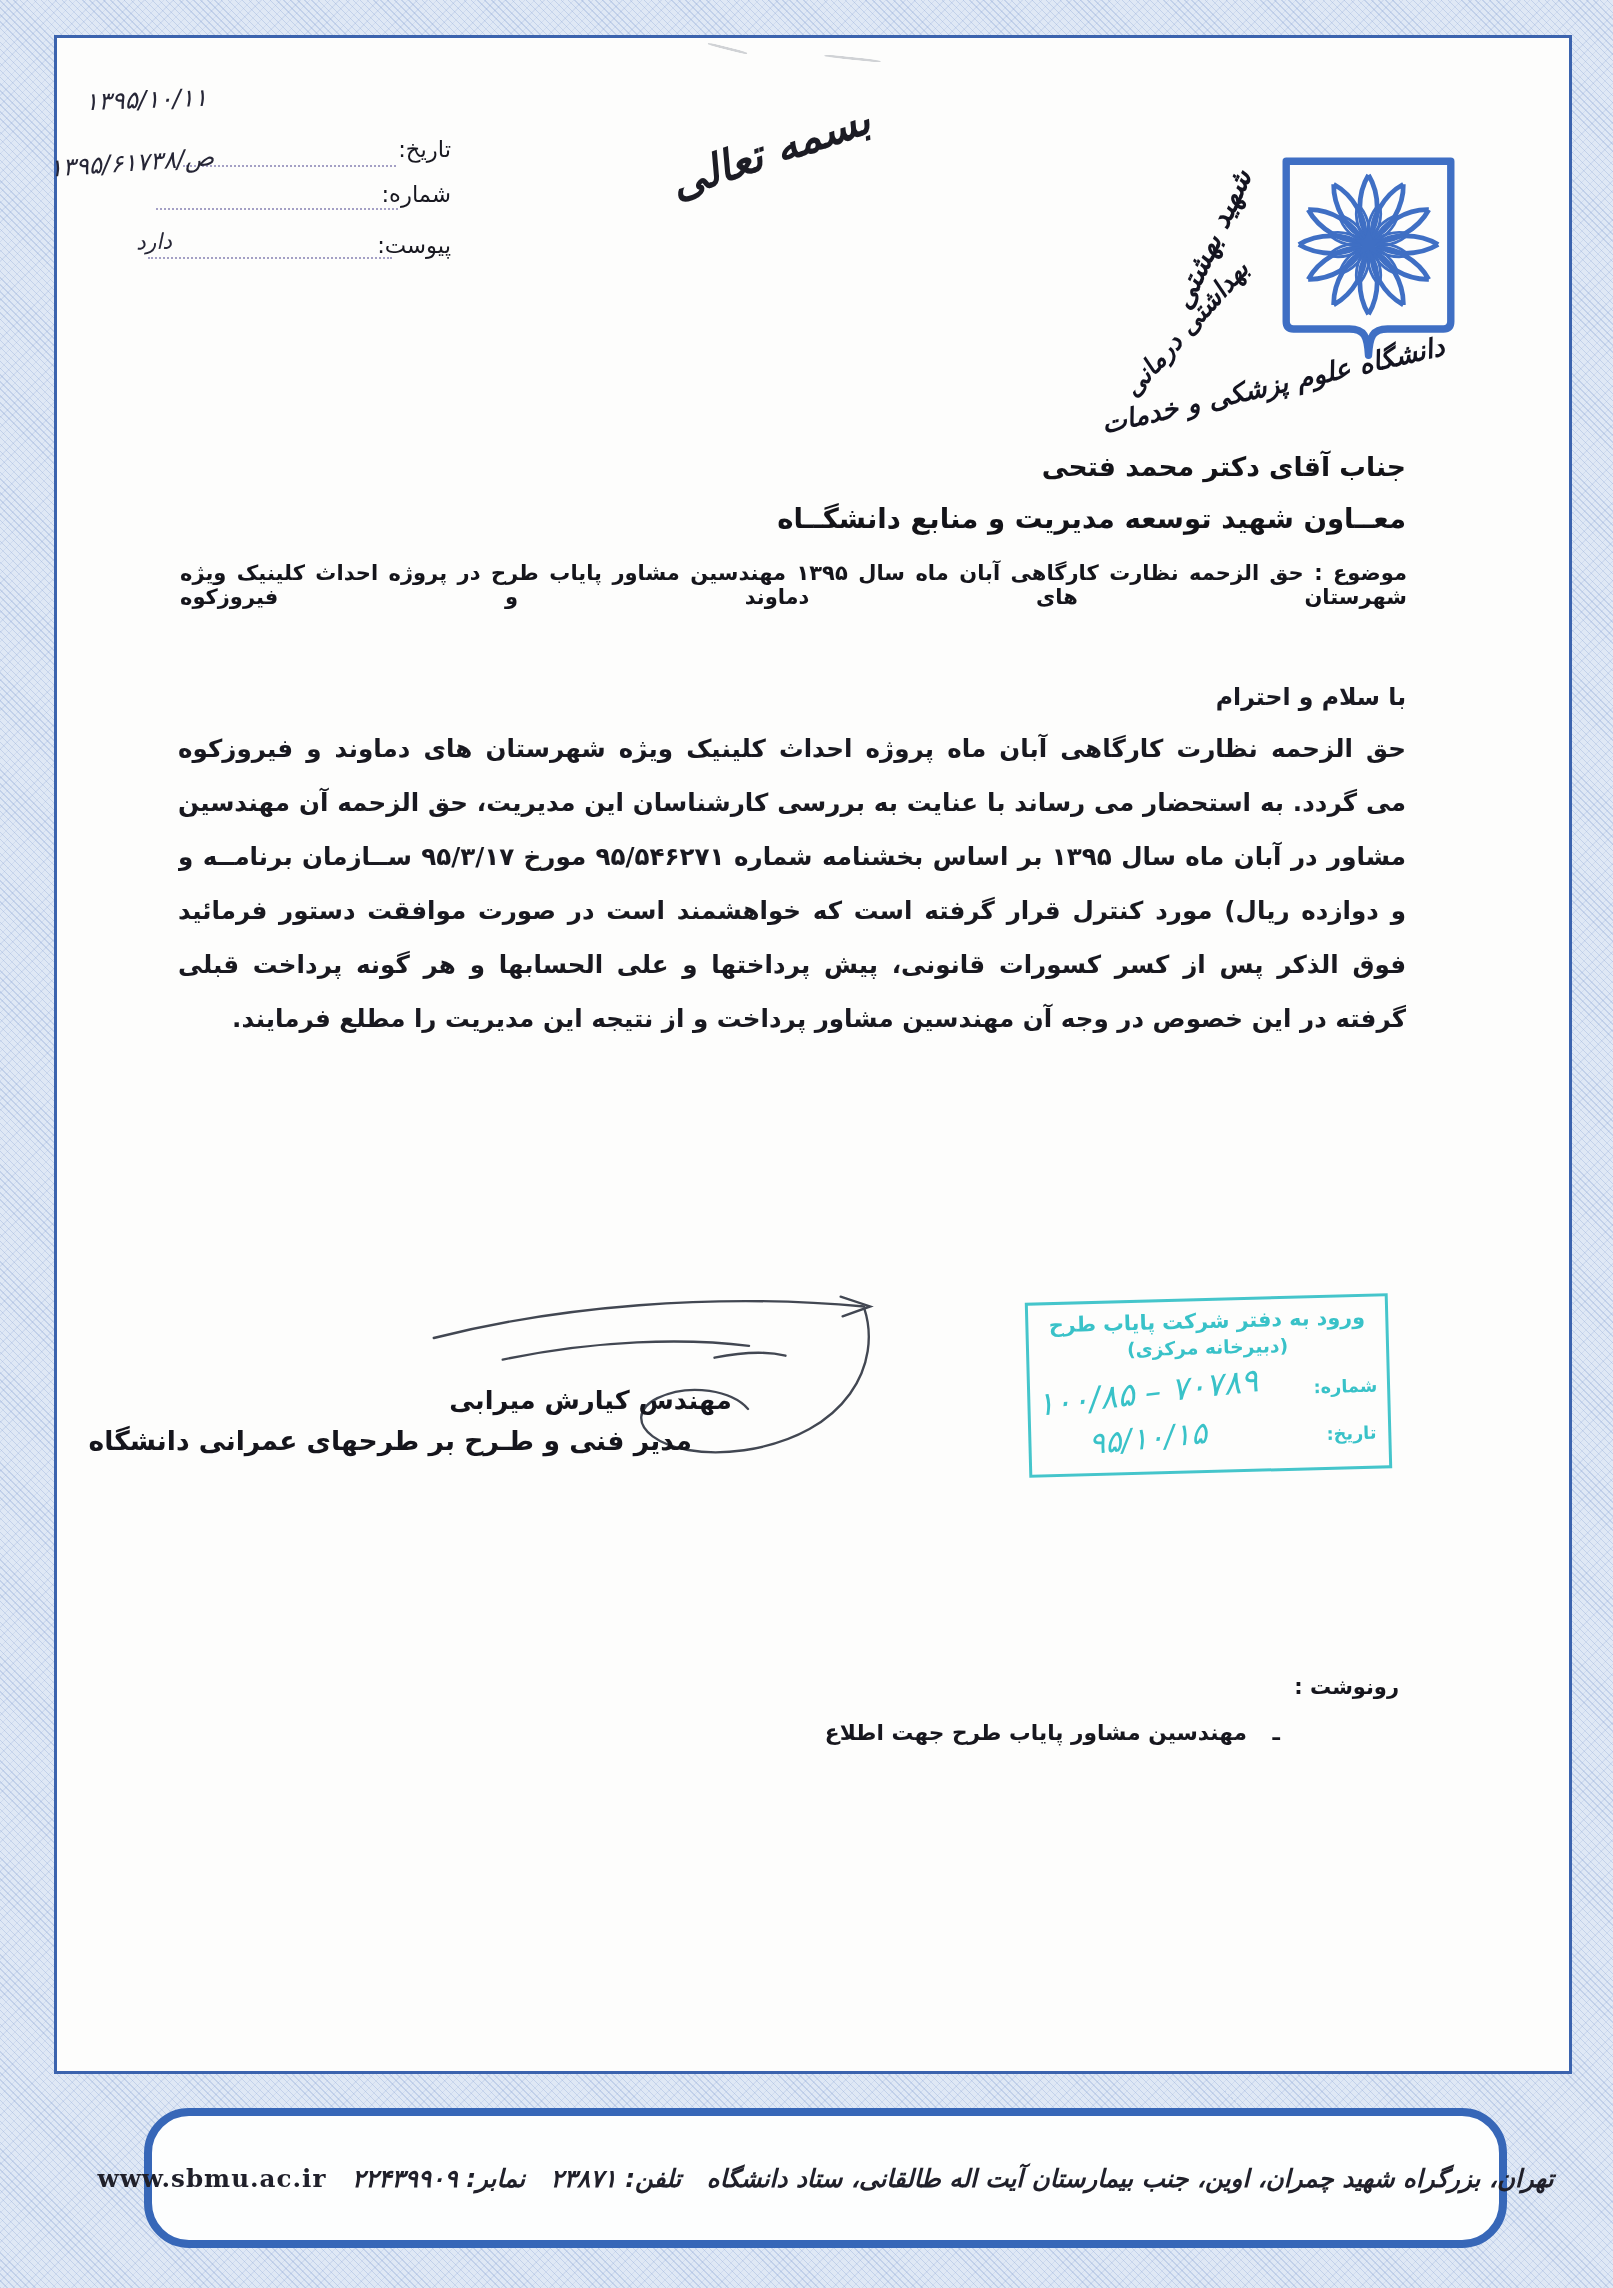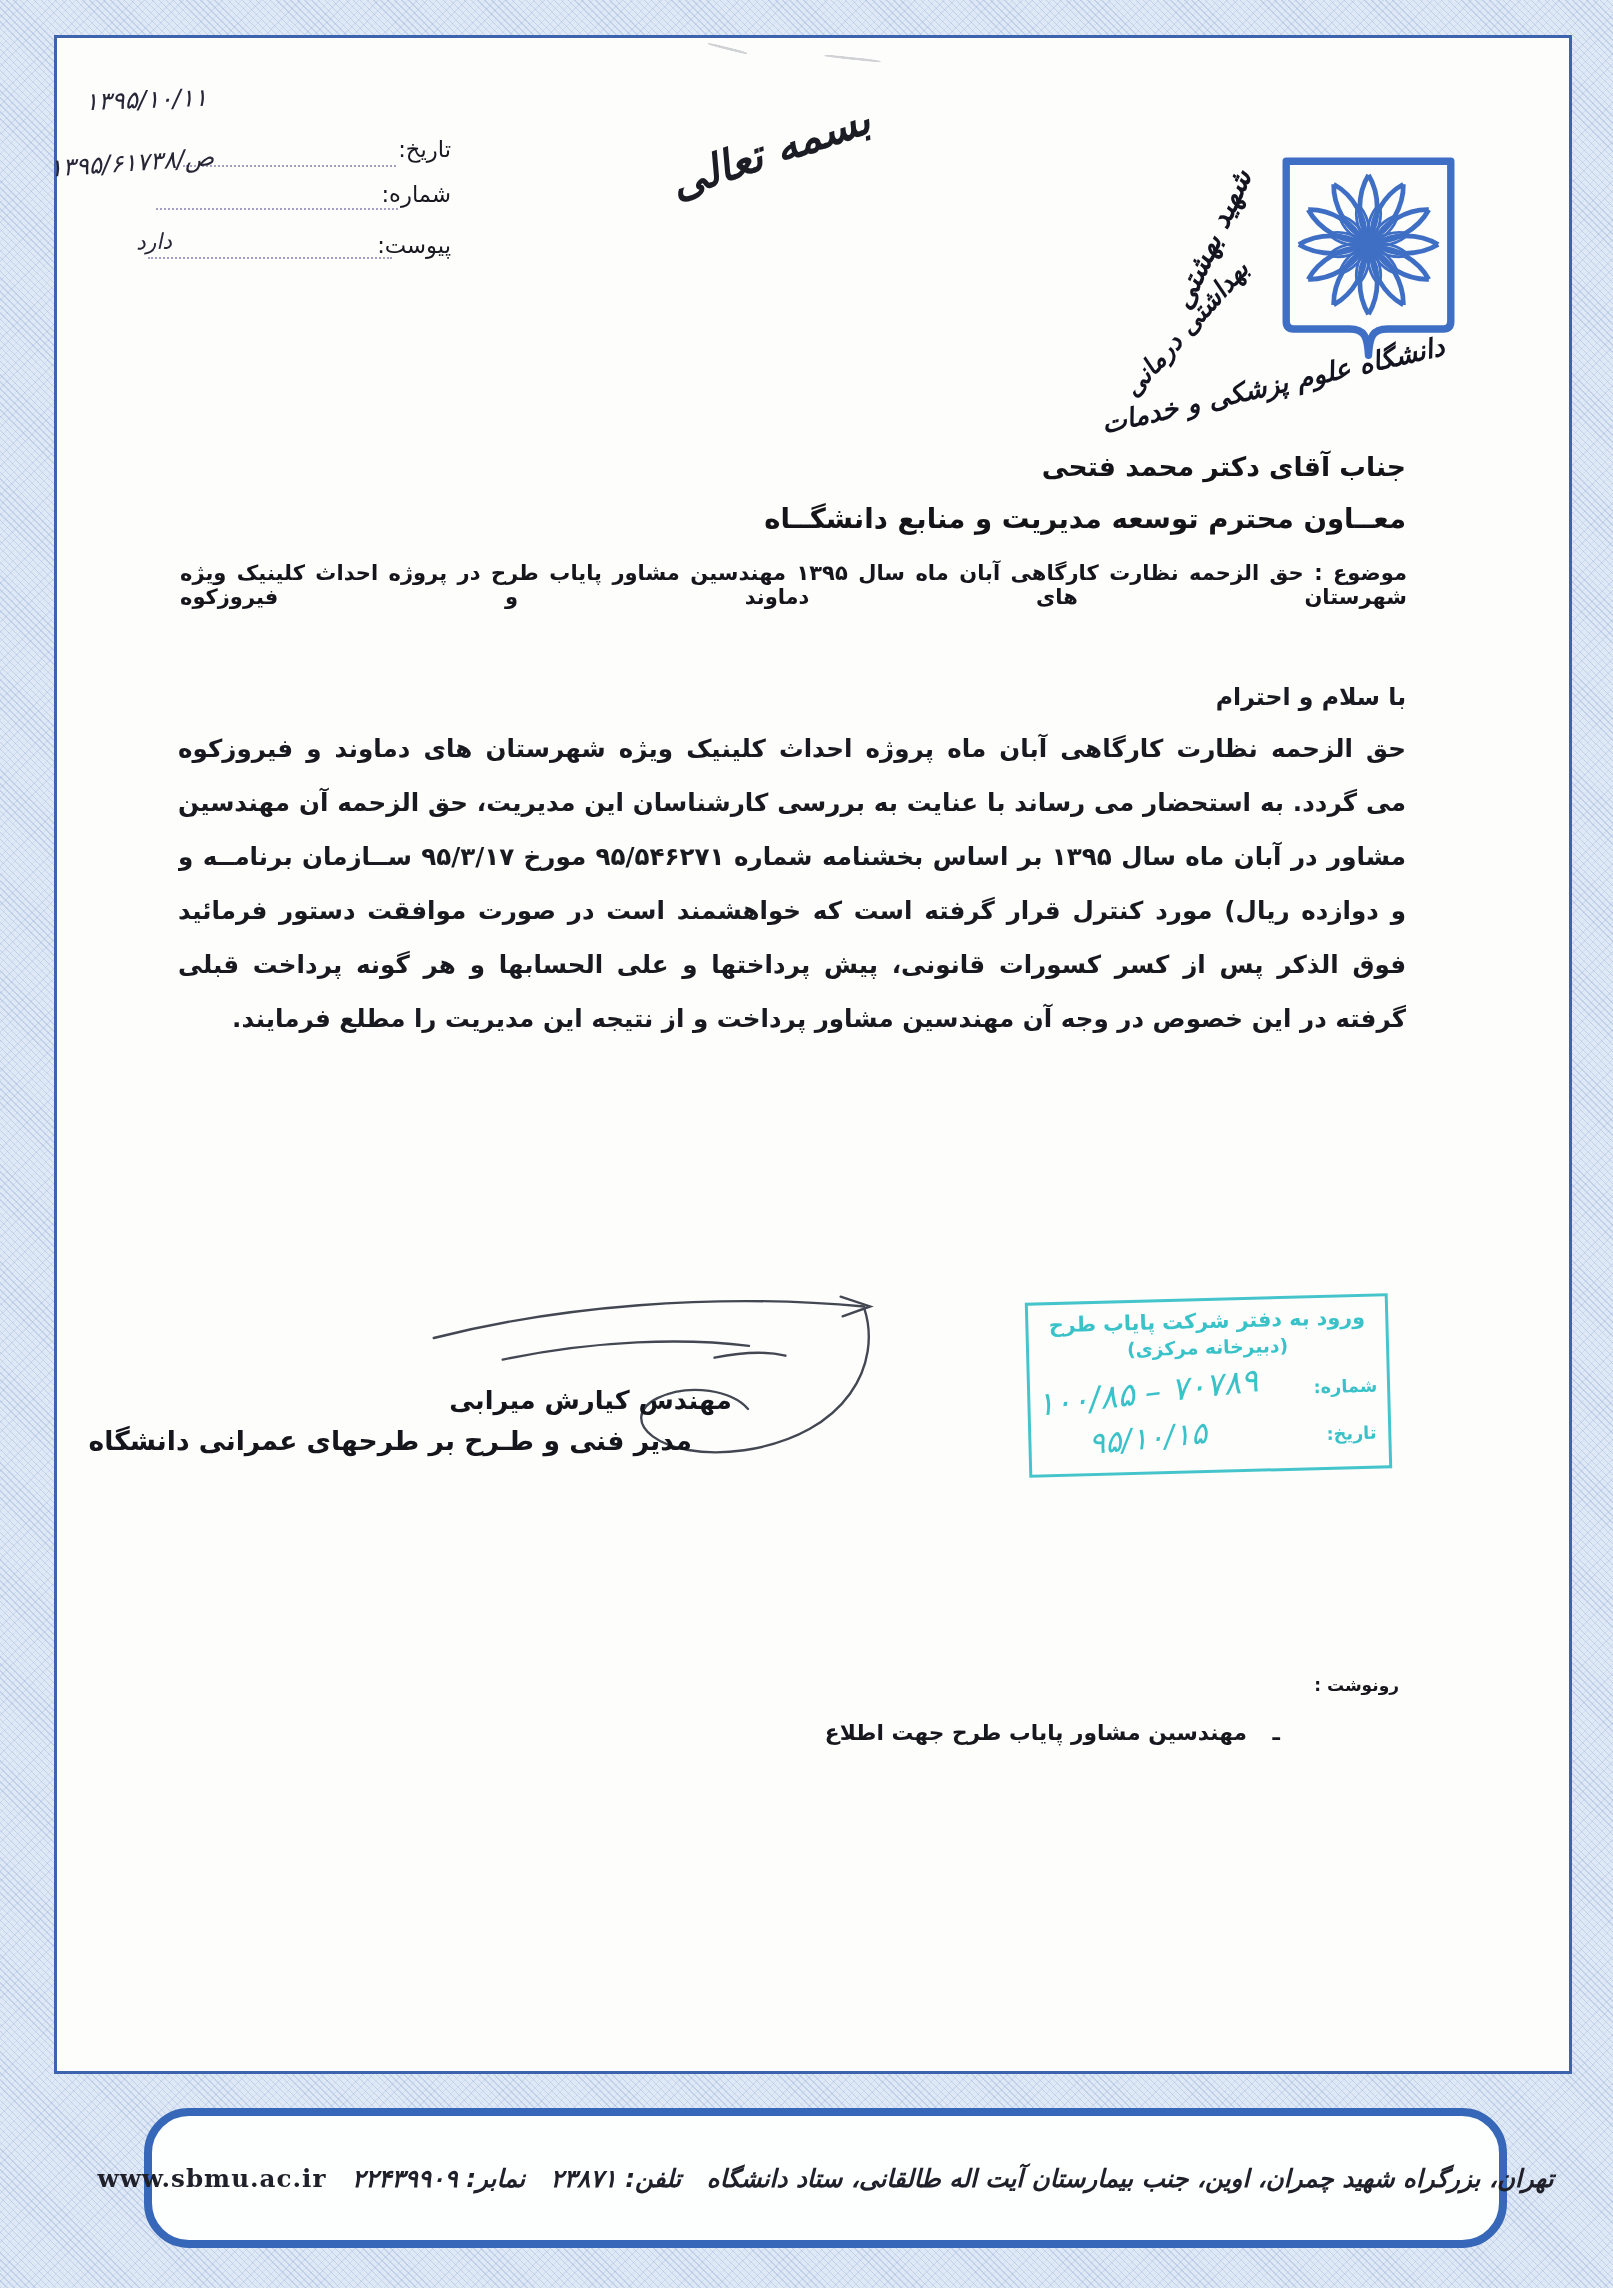--- a/index.html
+++ b/index.html
@@ -40,21 +40,21 @@
   .sigtitle{font-weight:800;font-size:26.6px;color:#15151c;text-align:center;white-space:nowrap;}
   .stamp{
     position:absolute;left:1027px;top:1298px;width:363px;height:175px;
     border:3px solid #3cc3c9;transform:rotate(-1.5deg);color:#2fbfc6;
     box-sizing:border-box;opacity:.95;
   }
   .stamp .s1{font-size:20.7px;font-weight:700;text-align:center;margin-top:7.9px;letter-spacing:1px;}
   .stamp .s2{font-size:18.7px;font-weight:700;text-align:center;margin-top:3.9px;}
   .stamp .slbl{position:absolute;font-size:17.7px;font-weight:700;}
   .stamp .shw{position:absolute;font-style:italic;white-space:nowrap;color:#2fbfc6;}
-  .cc-label{font-weight:800;font-size:17px;color:#16161d;white-space:nowrap;}
+  .cc-label{font-weight:800;font-size:21px;color:#16161d;white-space:nowrap;}
   .cc-row{display:flex;flex-direction:row;gap:25.6px;font-size:21.7px;font-weight:700;color:#17171e;}
   .footer-box{
     position:absolute;left:144px;top:2108px;width:1363px;height:140px;
     background:#fdfefe;border:8.9px solid #3767b8;border-radius:45px;box-sizing:border-box;
     display:flex;align-items:center;justify-content:center;gap:25.6px;
     font-size:24.6px;font-weight:700;font-style:italic;color:#20202a;white-space:nowrap;
   }
   .footer-box .url{font-style:normal;font-family:"DejaVu Serif", serif;font-weight:700;letter-spacing:1px;}
   .num{direction:ltr;unicode-bidi:isolate;}
 </style>
@@ -118,21 +118,21 @@
       </g>
       <path d="M0,-14 L4,-5 13,-5 6,1 9,10 0,5 -9,10 -6,1 -13,-5 -4,-5 Z" fill="#3f6fc4"></path>
     </g>
   </svg>
 
   <div class="abs logo-cal" style="left:1103px;top:222px;width:217px;font-size:28.6px;transform:rotate(-65deg);">شهید بهشتی</div>
   <div class="abs logo-cal" style="left:1072px;top:313px;width:227px;font-size:25.6px;transform:rotate(-48deg);">بهداشتی درمانی</div>
   <div class="abs logo-cal" style="left:1109px;top:368px;width:339px;font-size:26.6px;transform:rotate(-13deg);">دانشگاه علوم پزشکی و خدمات</div>
 
   <div class="abs rec" style="right:208px;top:451px;font-size:26.6px;">جناب آقای دکتر محمد فتحی</div>
-  <div class="abs rec" style="right:208px;top:502px;font-size:27.6px;">معــاون محترم توسعه مدیریت و منابع دانشگــاه</div>
+  <div class="abs rec" style="right:208px;top:502px;font-size:27.6px;">معــاون شهید توسعه مدیریت و منابع دانشگــاه</div>
 
   <div class="abs subject" style="left:180px;top:561px;width:1227px;">موضوع : حق الزحمه نظارت کارگاهی آبان ماه سال ۱۳۹۵ مهندسین مشاور پایاب طرح در پروژه احداث کلینیک ویژه شهرستان های دماوند و فیروزکوه</div>
 
   <div class="abs salut" style="right:208px;top:683px;margin-left:12px;">با سلام و احترام</div>
 
   <div class="abs bodytext" style="left:178px;top:722px;width:1228px;">
     <div class="bline">حق الزحمه نظارت کارگاهی آبان ماه پروژه احداث کلینیک ویژه شهرستان های دماوند و فیروزکوه ایفاد</div>
     <div class="bline">می گردد. به استحضار می رساند با عنایت به بررسی کارشناسان این مدیریت، حق الزحمه آن مهندسین</div>
     <div class="bline">مشاور در آبان ماه سال ۱۳۹۵ بر اساس بخشنامه شماره ۹۵/۵۴۶۲۷۱ مورخ ۹۵/۳/۱۷ ســازمان برنامــه و</div>
     <div class="bline">و دوازده ریال) مورد کنترل قرار گرفته است که خواهشمند است در صورت موافقت دستور فرمائید مبلغ</div>

